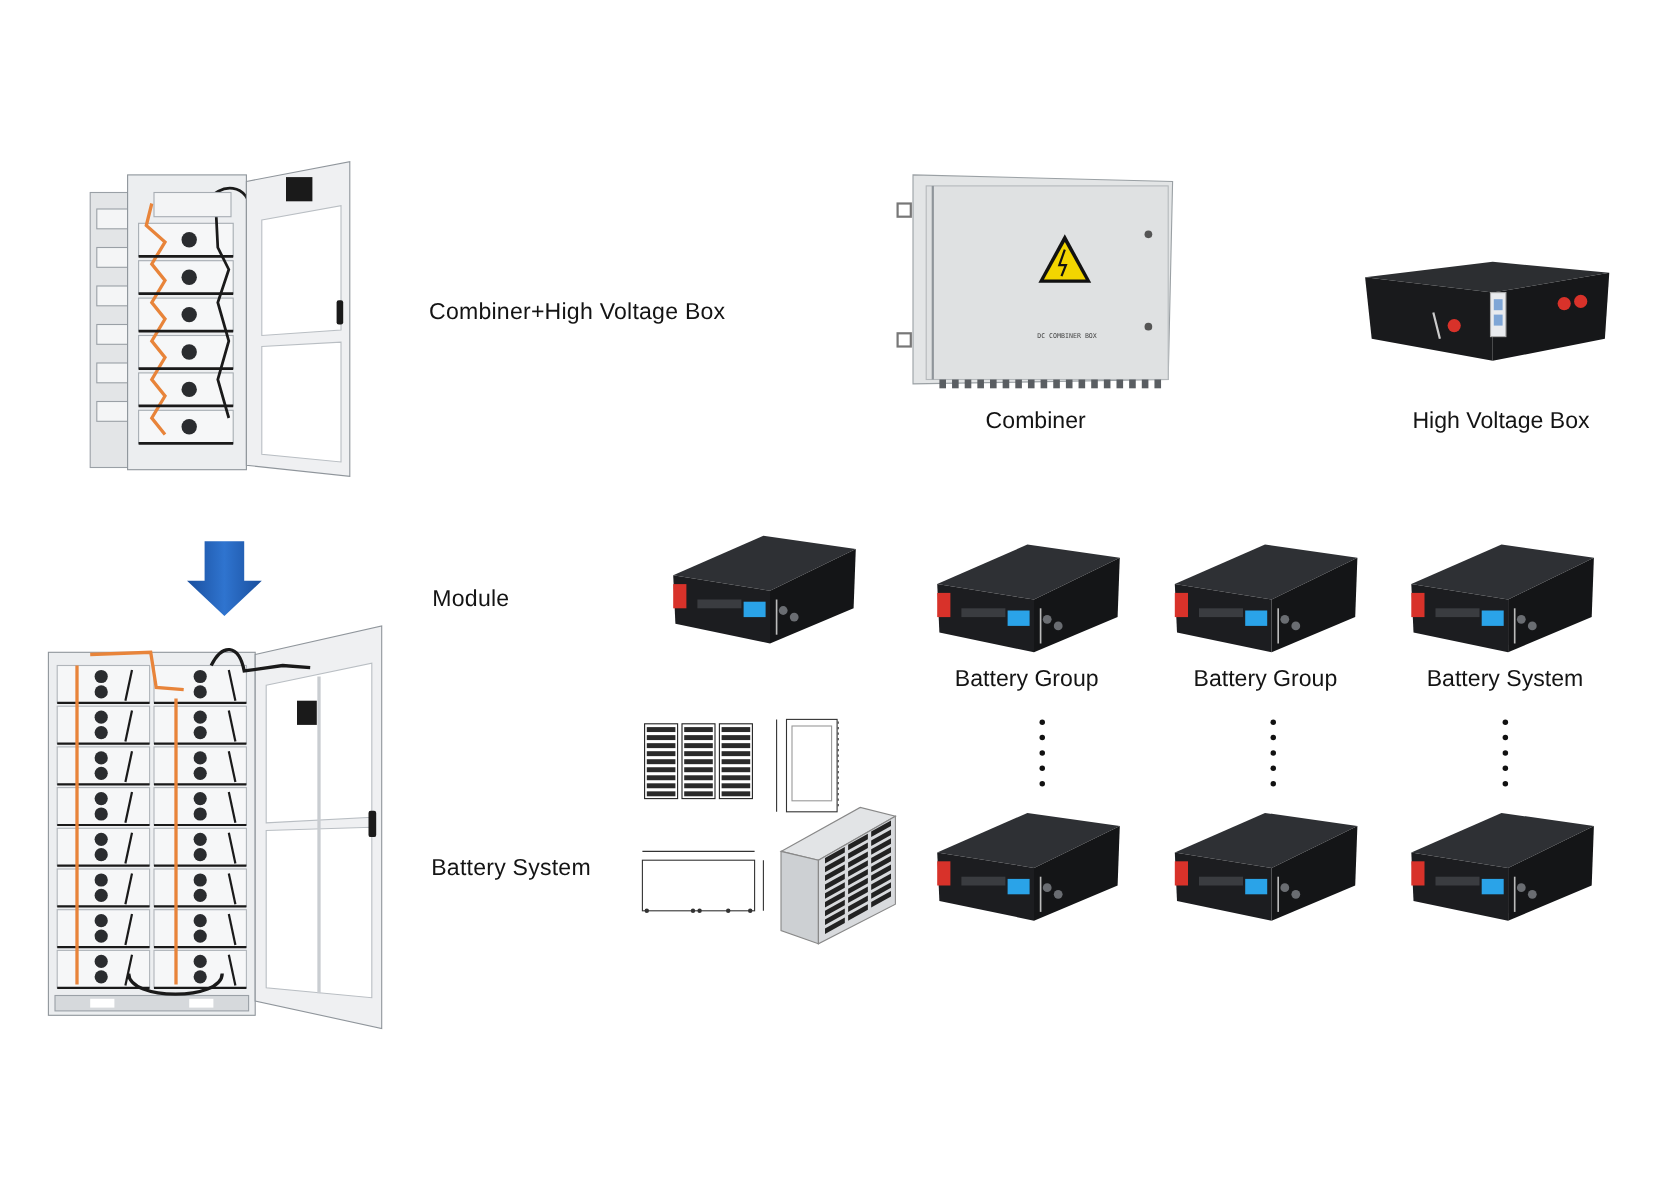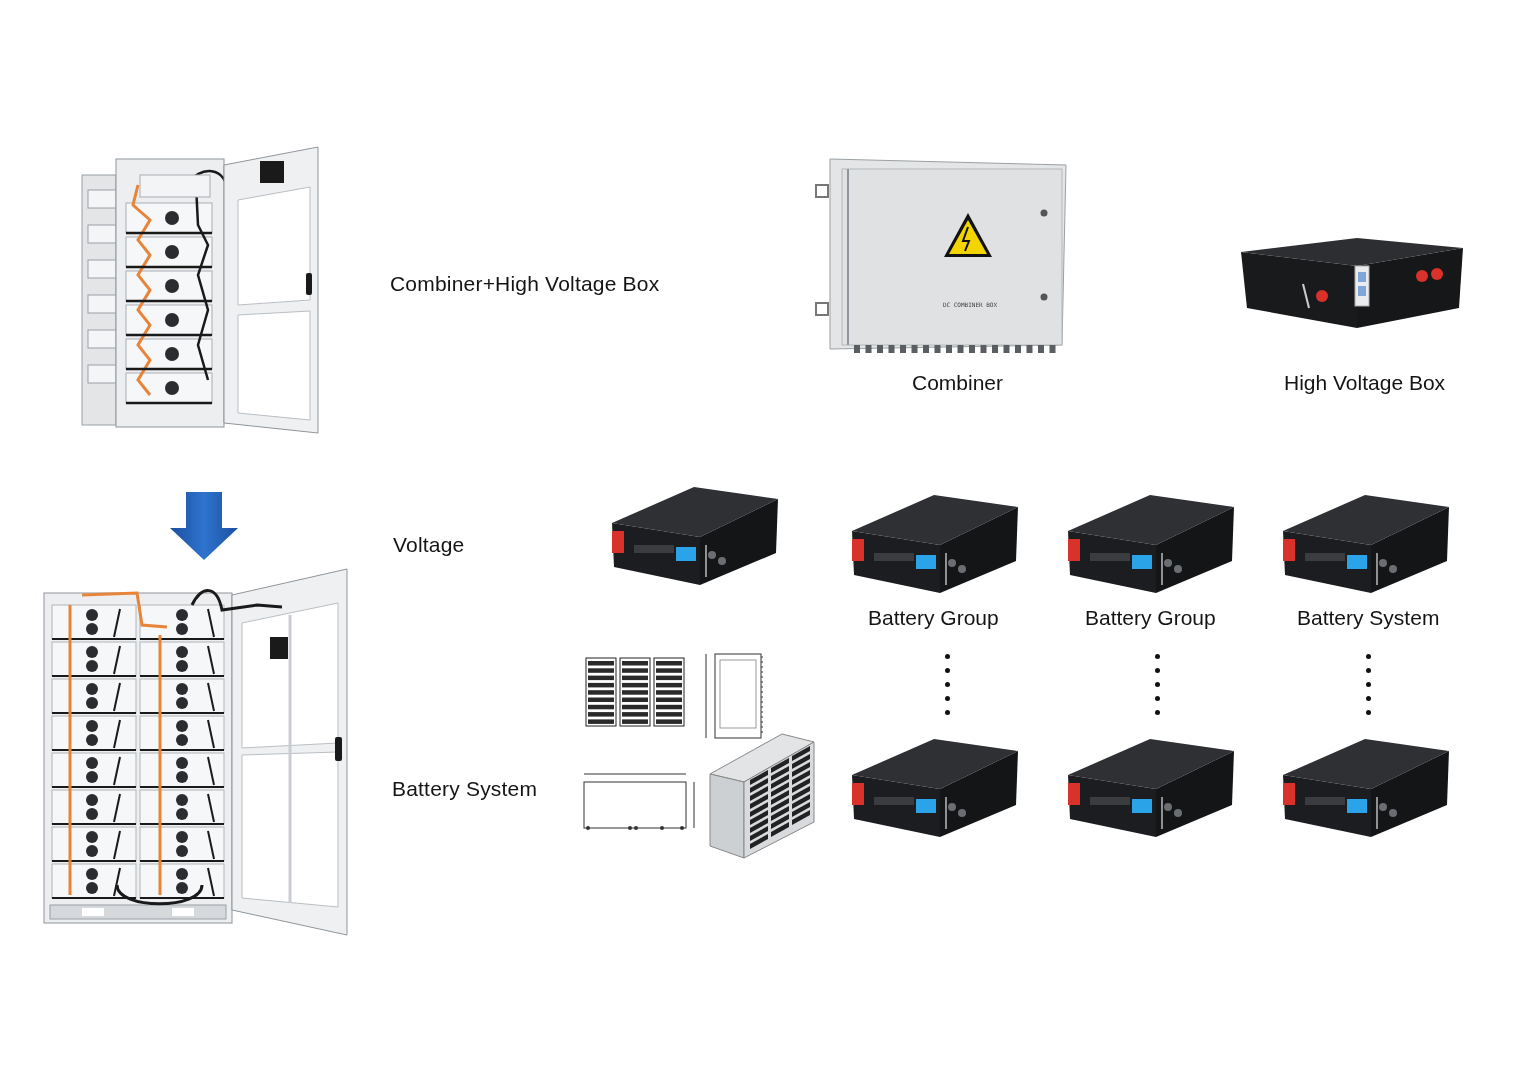--- a/index.html
+++ b/index.html
@@ -167,21 +167,21 @@
   <polygon points="200,58 296,38 296,178 200,183" fill="#ffffff" stroke="#b9bec3"></polygon>
   <polygon points="200,190 296,187 296,342 200,333" fill="#ffffff" stroke="#b9bec3"></polygon>
   <line x1="248" y1="50" x2="248" y2="338" stroke="#c9cdd1" stroke-width="3"></line>
   <rect x="228" y="72" width="18" height="22" fill="#1a1a1a"></rect>
   <rect x="293" y="172" width="7" height="24" rx="2" fill="#1a1a1a"></rect>
   <path d="M150 40 C 160 20, 175 20, 180 45 L 215 40 L 240 42" stroke="#1a1a1a" stroke-width="3" fill="none"></path>
   <path d="M40 30 L 95 28 L 100 60 L 125 62" stroke="#e8843a" stroke-width="3" fill="none"></path>
 </svg>
 
 <div class="label" style="left:390px;top:272px;">Combiner+High Voltage Box</div>
-<div class="label" style="left:393px;top:533px;">Voltage</div>
+<div class="label" style="left:393px;top:533px;">Module</div>
 <div class="label" style="left:392px;top:777px;">Battery System</div>
 
 <svg style="left:812px;top:155px" width="262" height="205" viewBox="0 0 262 205">
   <rect x="4" y="30" width="12" height="12" fill="none" stroke="#777" stroke-width="2"></rect>
   <rect x="4" y="148" width="12" height="12" fill="none" stroke="#777" stroke-width="2"></rect>
   <polygon points="18,4 254,10 250,190 18,194" fill="#e3e5e6" stroke="#9aa0a4"></polygon>
   <rect x="30" y="14" width="220" height="176" fill="#dfe1e2" stroke="#b5b9bc"></rect>
   <line x1="36" y1="14" x2="36" y2="190" stroke="#8f959a" stroke-width="2"></line>
   <circle cx="232" cy="58" r="3.5" fill="#555"></circle>
     <circle cx="232" cy="142" r="3.5" fill="#555"></circle>
@@ -205,21 +205,21 @@
       <rect x="157" y="190" width="6" height="8"></rect>
       <rect x="168.5" y="190" width="6" height="8"></rect>
       <rect x="180" y="190" width="6" height="8"></rect>
       <rect x="191.5" y="190" width="6" height="8"></rect>
       <rect x="203" y="190" width="6" height="8"></rect>
       <rect x="214.5" y="190" width="6" height="8"></rect>
       <rect x="226" y="190" width="6" height="8"></rect>
       <rect x="237.5" y="190" width="6" height="8"></rect>
     </g>
 </svg>
-<div class="caption" style="left:896px;top:371px;margin-left:16px;">Combiner</div>
+<div class="caption" style="left:896px;top:371px;">Combiner</div>
 
 <svg style="left:1237px;top:236px" width="228" height="112" viewBox="0 0 228 112">
   <polygon points="4,16 120,2 226,12 120,30" fill="#2c2e31"></polygon>
   <polygon points="4,16 120,30 120,92 10,72" fill="#191a1c"></polygon>
   <polygon points="120,30 226,12 222,72 120,92" fill="#161719"></polygon>
   <rect x="118" y="30" width="14" height="40" fill="#e9ebee" stroke="#aaa"></rect>
   <rect x="121" y="36" width="8" height="10" fill="#7fa6d6"></rect>
     <rect x="121" y="50" width="8" height="10" fill="#7fa6d6"></rect>
   <circle cx="85" cy="60" r="6" fill="#d8322a"></circle>
   <circle cx="185" cy="40" r="6" fill="#d8322a"></circle>

